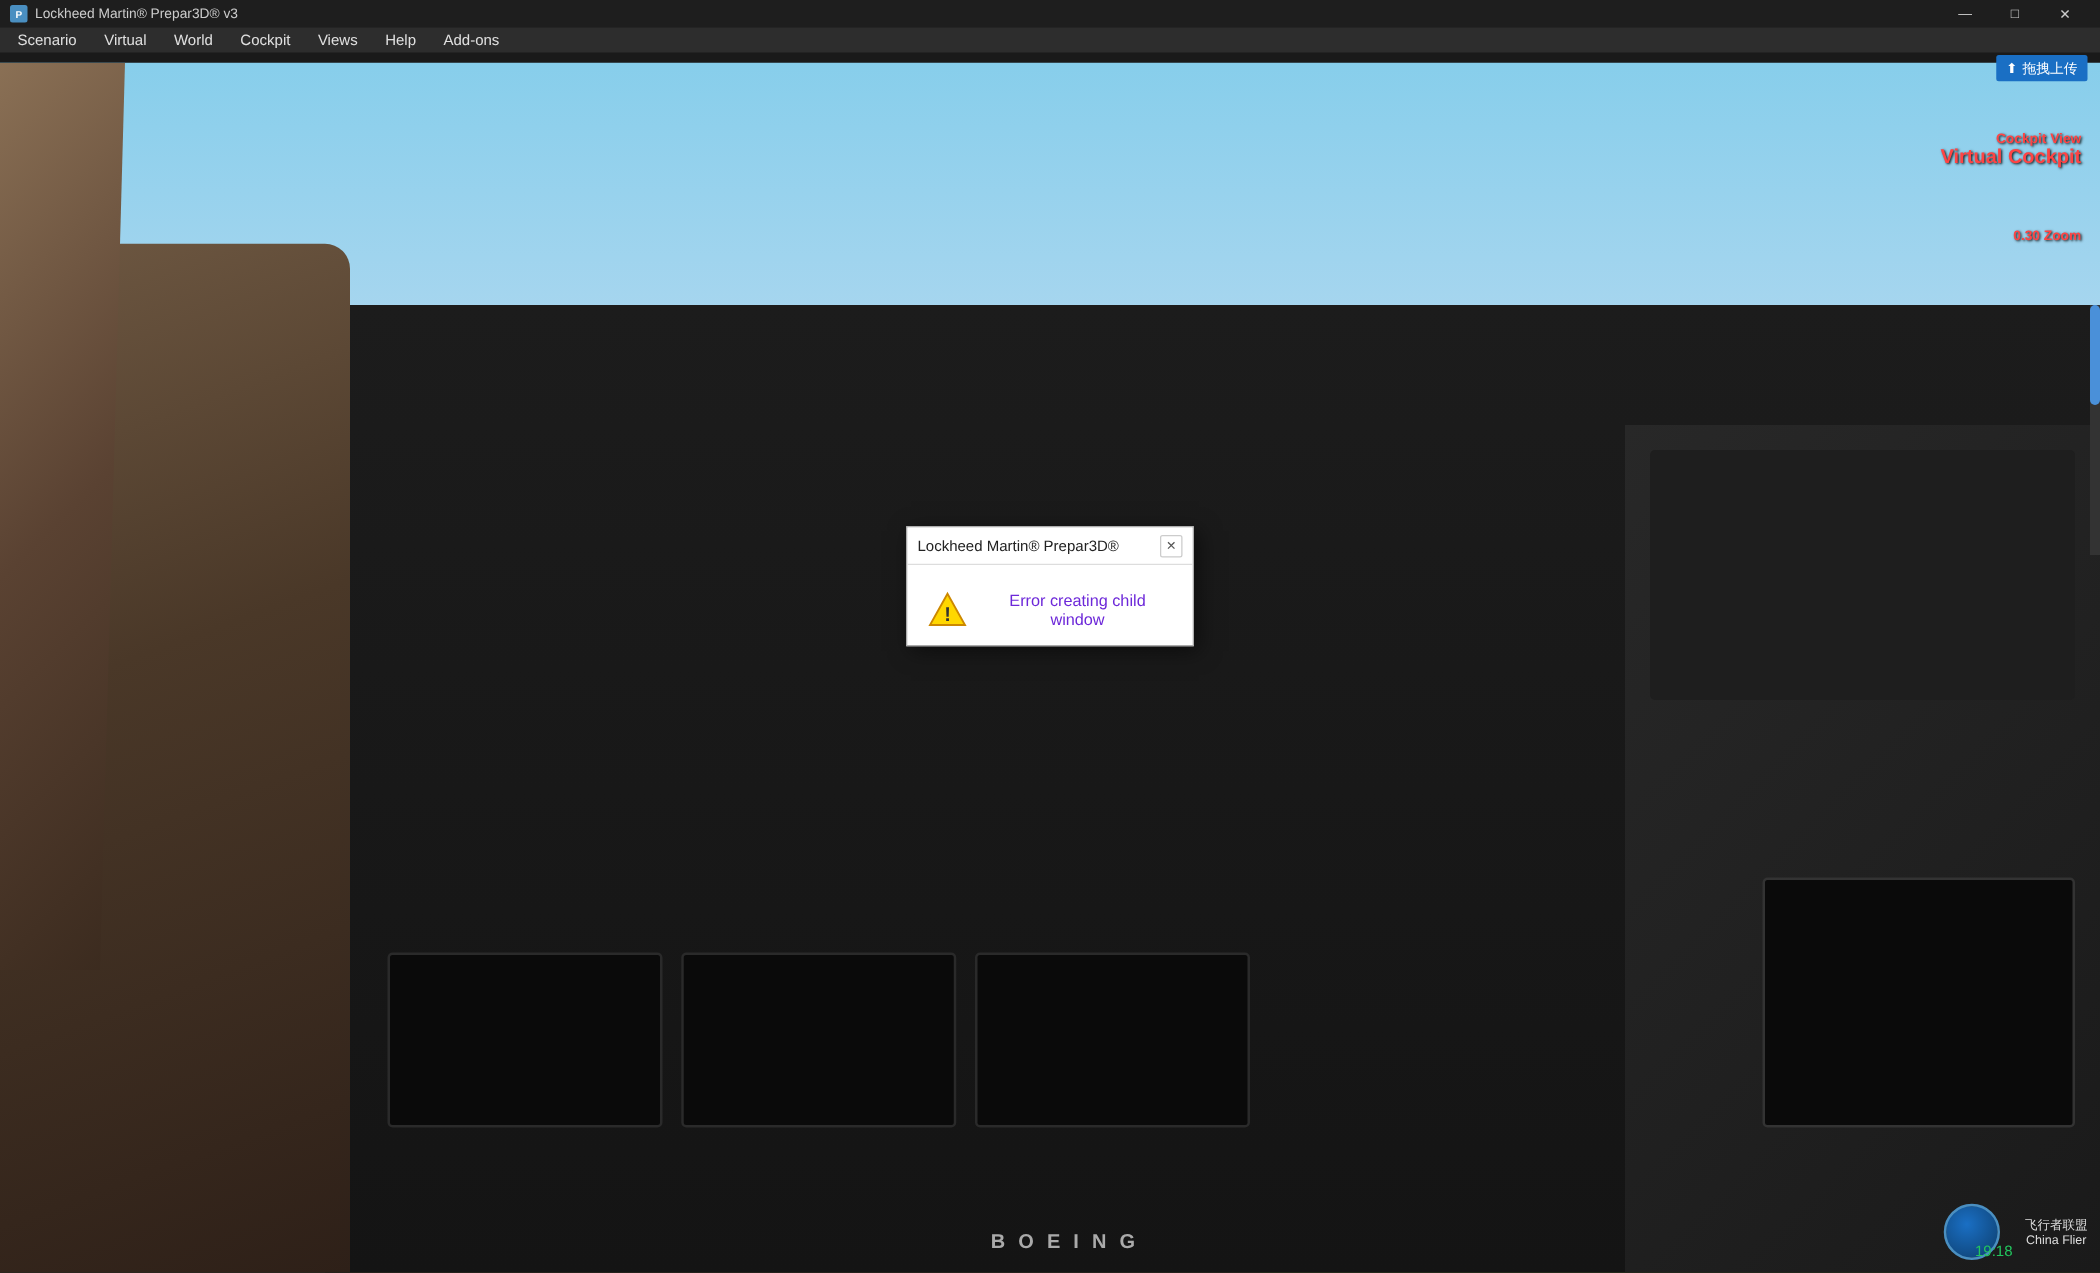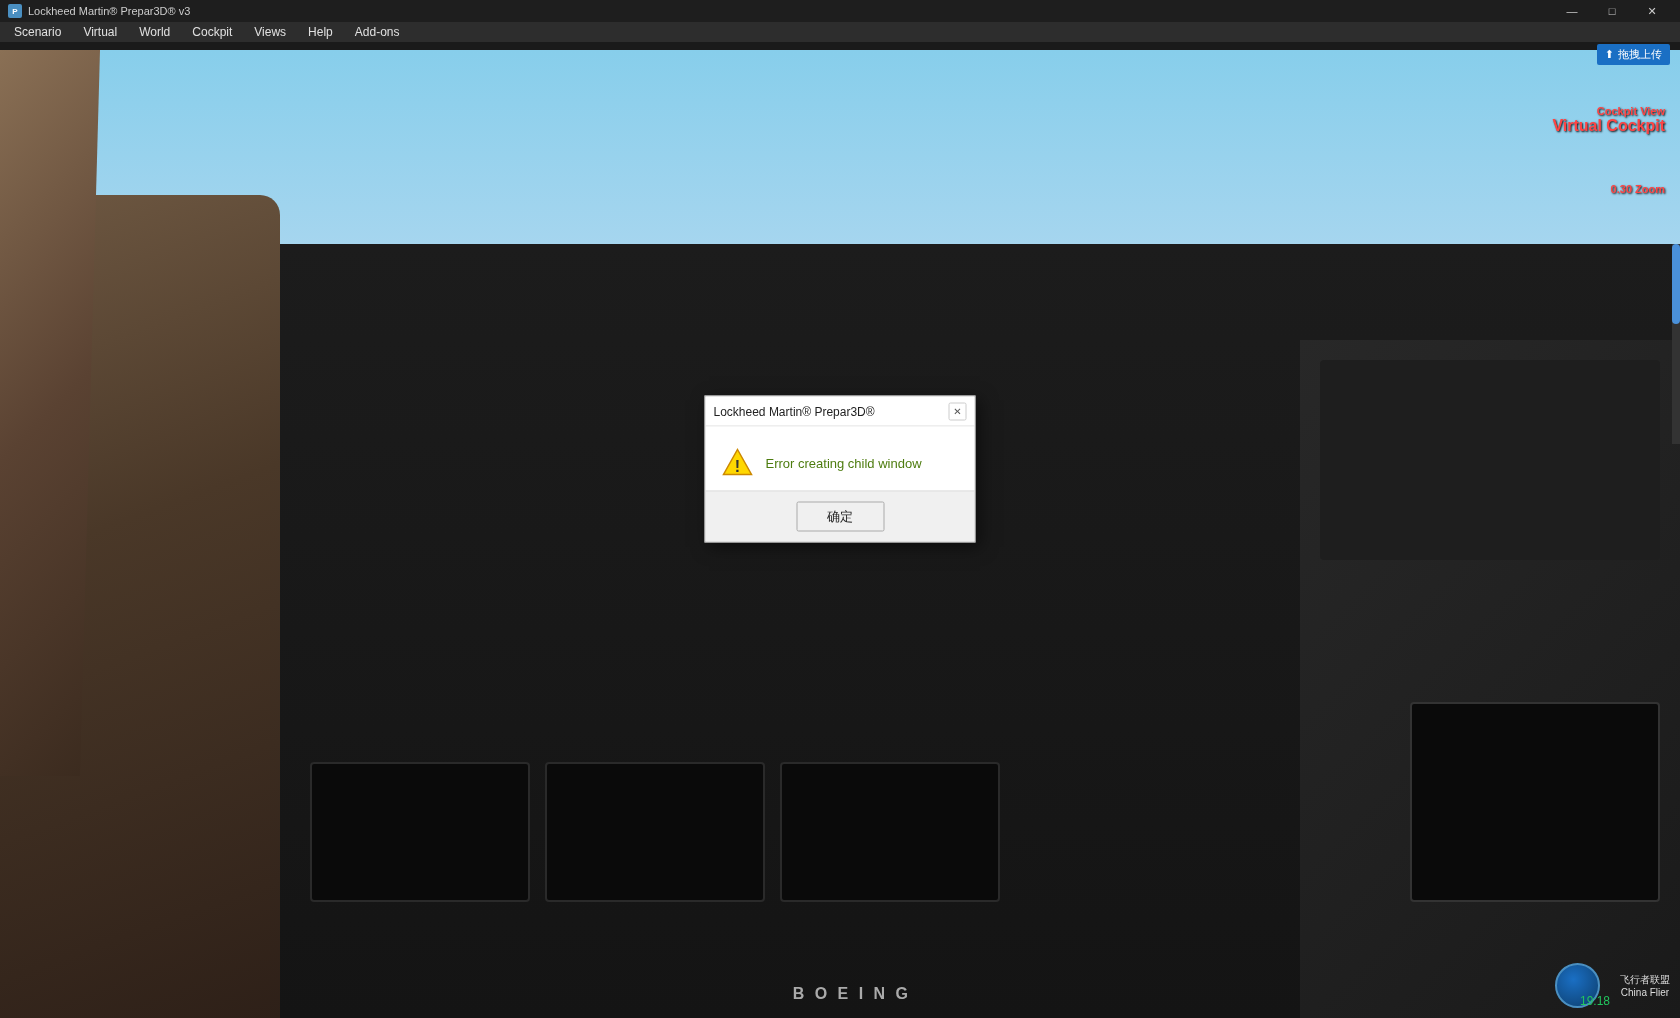--- a/index.html
+++ b/index.html
@@ -202,21 +202,21 @@
       height: 100%;
       z-index: 200;
       pointer-events: none;
     }
 
     #modal-dialog {
       position: absolute;
       top: 50%;
       left: 50%;
       transform: translate(-50%, -50%) translateY(-40px);
-      width: 271px;
+      width: 230px;
       background: #f0f0f0;
       border: 1px solid #aaa;
       box-shadow: 4px 4px 16px rgba(0,0,0,0.5);
       pointer-events: all;
     }
 
     #modal-titlebar {
       background: #ffffff;
       border-bottom: 1px solid #ddd;
       padding: 6px 8px;
@@ -253,22 +253,23 @@
     }
 
     #warning-icon {
       width: 32px;
       height: 32px;
       flex-shrink: 0;
     }
 
     #modal-message {
       font-size: 13px;
-      color: #4d7c0f;
+      color: #6d28d9;
       font-family: 'Segoe UI', sans-serif;
+      text-align: center;
     }
 
     #modal-footer {
       background: #f0f0f0;
       padding: 10px;
       display: flex;
       justify-content: center;
       border-top: 1px solid #ddd;
     }
 
@@ -410,17 +411,14 @@
 
     <div id="modal-body">
 
       <svg id="warning-icon" viewBox="0 0 32 32" xmlns="http://www.w3.org/2000/svg">
         <polygon points="16,3 30,28 2,28" fill="#FFD700" stroke="#CC8800" stroke-width="1.5"></polygon>
         <text x="16" y="25" text-anchor="middle" font-size="16" font-weight="bold" fill="#333">!</text>
       </svg>
       <span id="modal-message">Error creating child window</span>
     </div>
 
-    <div id="modal-footer">
-      <button id="ok-button">确定</button>
-    </div>
   </div>
 </div>
 
 </body></html>

